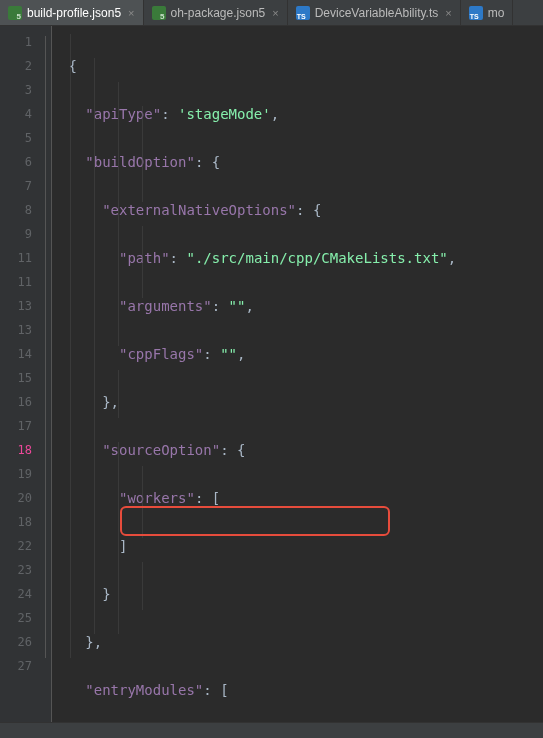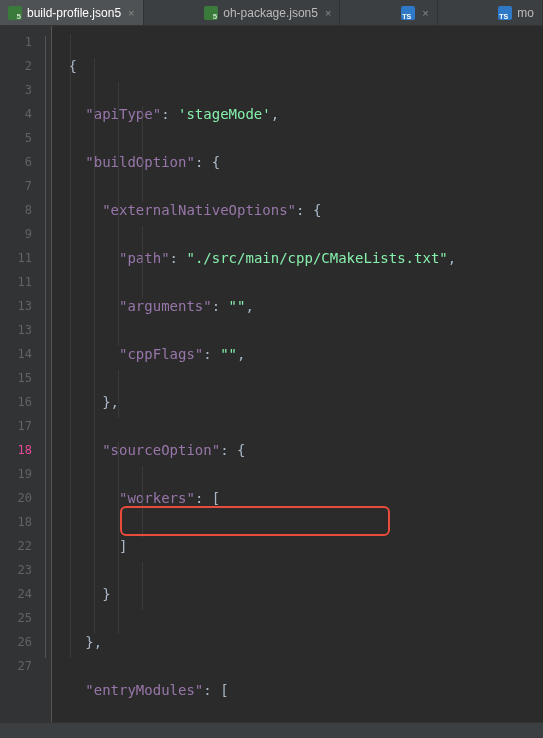--- a/index.html
+++ b/index.html
@@ -10,21 +10,20 @@
     width: 543px;
     height: 738px;
     overflow: hidden;
     color: #a9b7c6;
   }
   .tabs {
     display: flex;
     background: #3c3f41;
     height: 26px;
     border-bottom: 1px solid #323232;
-    justify-content: space-between;
   }
   .tab {
     display: flex;
     align-items: center;
     padding: 0 8px;
     gap: 5px;
     font-size: 12px;
     color: #bbbbbb;
     border-right: 1px solid #323232;
     white-space: nowrap;
@@ -162,20 +161,21 @@
     <span>build-profile.json5</span>
     <span class="close">×</span>
   </div>
   <div class="tab">
     <span class="icon-json5"></span>
     <span>oh-package.json5</span>
     <span class="close">×</span>
   </div>
   <div class="tab">
     <span class="icon-ts"></span>
+    <span>DeviceVariableAbility.ts</span>
     <span class="close">×</span>
   </div>
   <div class="tab">
     <span class="icon-ts"></span>
     <span>mo</span>
   </div>
 </div>
 
 <div class="editor">
   <div class="gutter">

